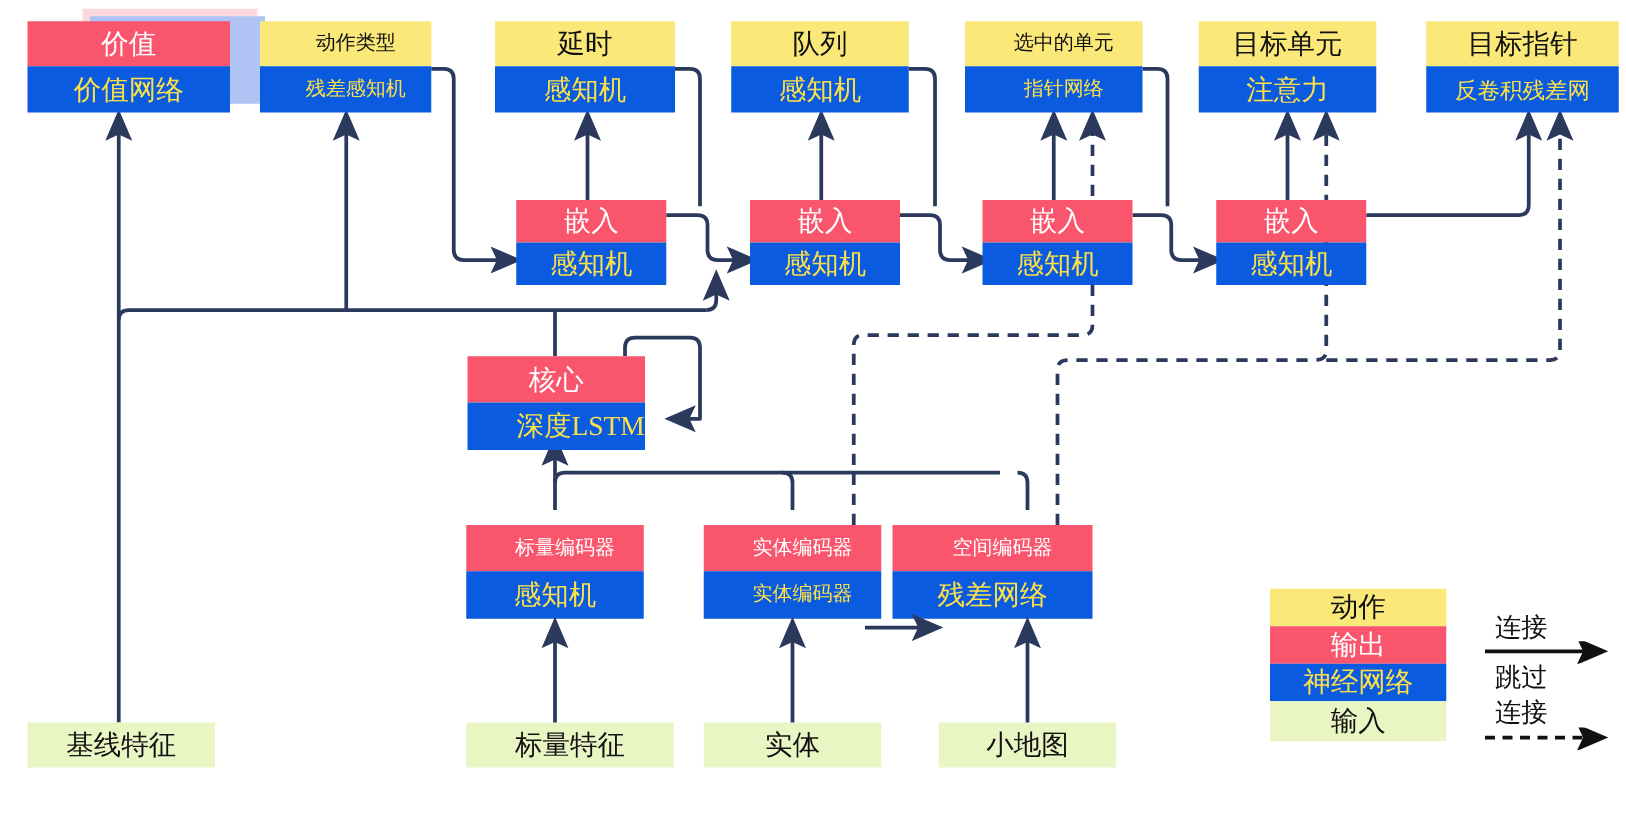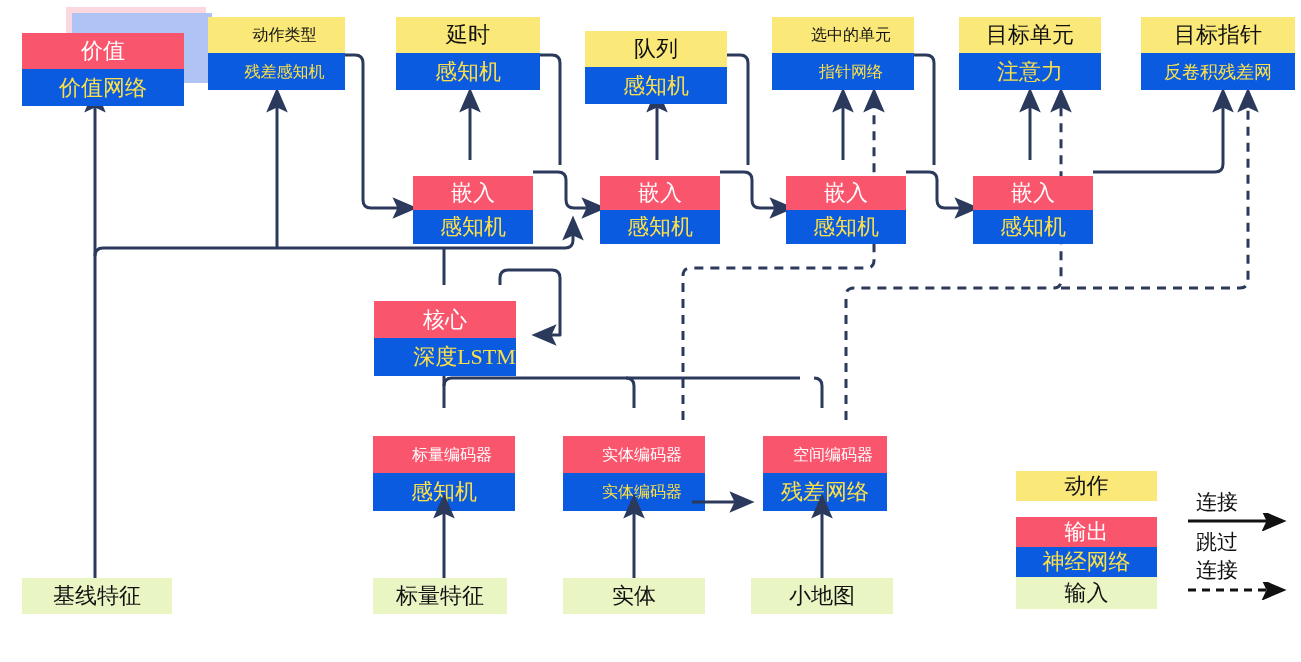--- a/index.html
+++ b/index.html
@@ -6,21 +6,21 @@
   body{width:1301px;height:662px;font-family:"Liberation Serif","DejaVu Serif",serif;}
   #stage{position:relative;width:1301px;height:662px;overflow:hidden;background:#fff;}
   svg#wires{position:absolute;left:0;top:0;width:1301px;height:662px;pointer-events:none;}
 
   .node{position:absolute;box-sizing:border-box;}
   .band{display:flex;align-items:center;justify-content:center;box-sizing:border-box;
         font-size:22px;line-height:1;white-space:nowrap;letter-spacing:0px;}
   .band.small{font-size:16px;padding-left:16px;}
   .band.tiny{font-size:18px;}
   .b-yellow{background:#FAE878;color:#111111;}
-  .b-red{background:#F9566E;color:#ffffff;margin-top:16px;}
+  .b-red{background:#F9566E;color:#ffffff;}
   .b-blue{background:#0A5BE0;color:#fde047;}
   .b-green{background:#EAF5C4;color:#111111;}
 
   .ghost{position:absolute;}
   .g1{background:#FBD8E0;}
   .g2{background:#AFC3F4;}
 
   .legendbox{position:absolute;}
   .legend-label{position:absolute;font-size:21px;color:#111;white-space:nowrap;}
 </style>
@@ -102,21 +102,21 @@
   <div class="node" style="left:208px;top:17px;width:137px;">
     <div class="band b-yellow small" style="height:36px;">动作类型</div>
     <div class="band b-blue small" style="height:37px;">残差感知机</div>
   </div>
 
   <div class="node" style="left:396px;top:17px;width:144px;">
     <div class="band b-yellow" style="height:36px;">延时</div>
     <div class="band b-blue" style="height:37px;">感知机</div>
   </div>
 
-  <div class="node" style="left:585px;top:17px;width:142px;margin-top:14px;">
+  <div class="node" style="left:585px;top:17px;width:142px;">
     <div class="band b-yellow" style="height:36px;">队列</div>
     <div class="band b-blue" style="height:37px;">感知机</div>
   </div>
 
   <div class="node" style="left:772px;top:17px;width:142px;">
     <div class="band b-yellow small" style="height:36px;">选中的单元</div>
     <div class="band b-blue small" style="height:37px;">指针网络</div>
   </div>
 
   <div class="node" style="left:959px;top:17px;width:142px;">
@@ -152,30 +152,30 @@
   </div>
 
   <div class="node" style="left:373px;top:420px;width:142px;">
     <div class="band b-red small" style="height:37px;">标量编码器</div>
     <div class="band b-blue" style="height:38px;">感知机</div>
   </div>
   <div class="node" style="left:563px;top:420px;width:142px;">
     <div class="band b-red small" style="height:37px;">实体编码器</div>
     <div class="band b-blue small" style="height:38px;">实体编码器</div>
   </div>
-  <div class="node" style="left:763px;top:420px;width:124px;">
+  <div class="node" style="left:714px;top:420px;width:160px;">
     <div class="band b-red small" style="height:37px;">空间编码器</div>
     <div class="band b-blue" style="height:38px;">残差网络</div>
   </div>
   <svg style="position:absolute;left:690px;top:490px;width:70px;height:24px;">
     <path d="M2,12 L52,12" stroke="#2B3A5C" stroke-width="3" fill="none" marker-end="url(#ah)"></path>
   </svg>
 
   <div class="node band b-green" style="left:22px;top:578px;width:150px;height:36px;">基线特征</div>
-  <div class="node band b-green" style="left:373px;top:578px;width:134px;height:36px;">标量特征</div>
+  <div class="node band b-green" style="left:373px;top:578px;width:166px;height:36px;">标量特征</div>
   <div class="node band b-green" style="left:563px;top:578px;width:142px;height:36px;">实体</div>
   <div class="node band b-green" style="left:751px;top:578px;width:142px;height:36px;text-align:center;">小地图</div>
 
   <svg style="position:absolute;left:360px;top:494px;width:560px;height:90px;">
     <g fill="none" stroke="#2B3A5C" stroke-width="3">
       <path d="M84,84 L84,12" marker-end="url(#ah)"></path>
       <path d="M274,84 L274,12" marker-end="url(#ah)"></path>
       <path d="M462,84 L462,12" marker-end="url(#ah)"></path>
     </g>
   </svg>

